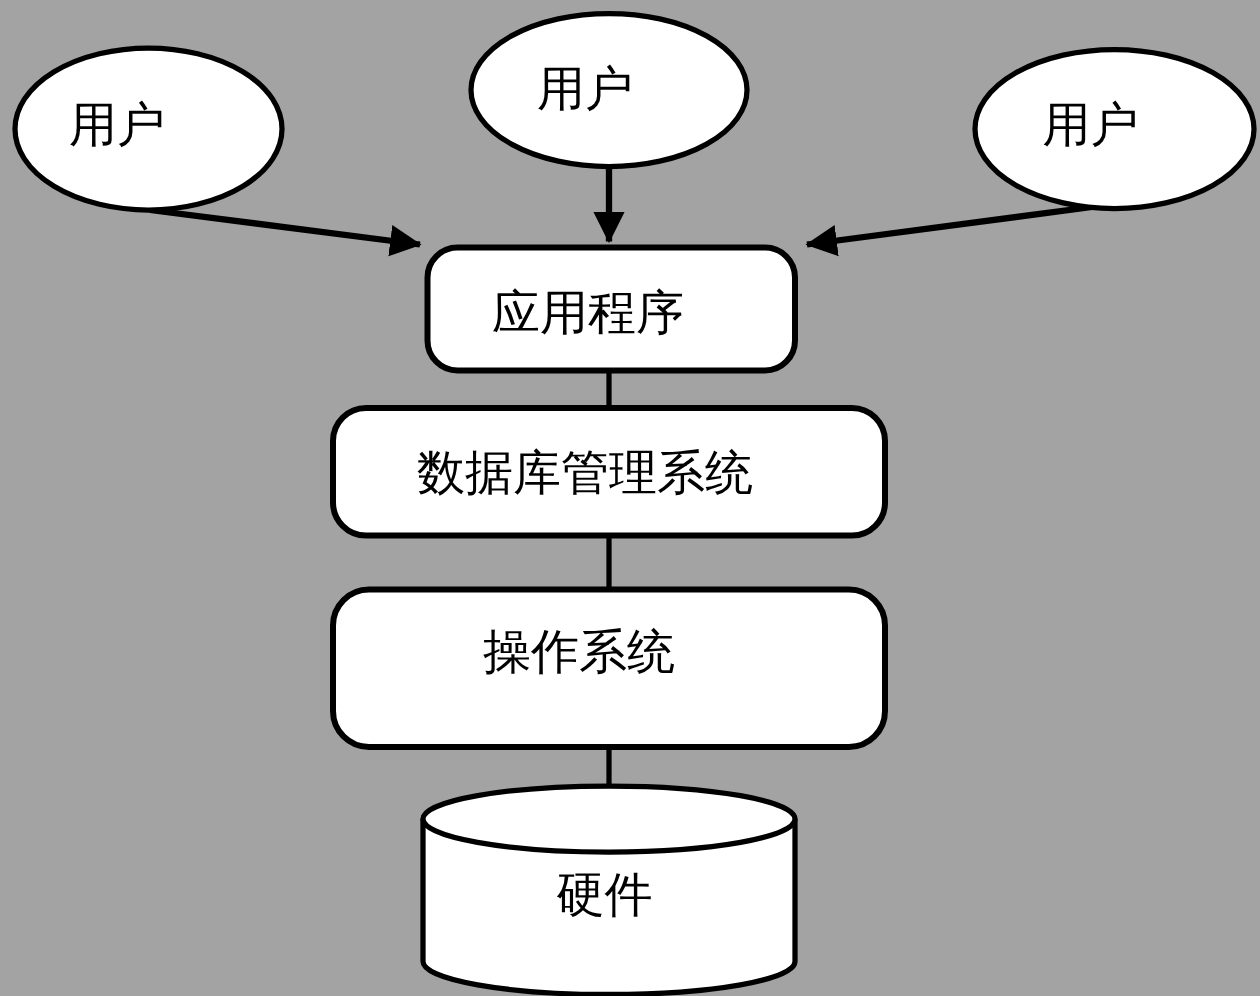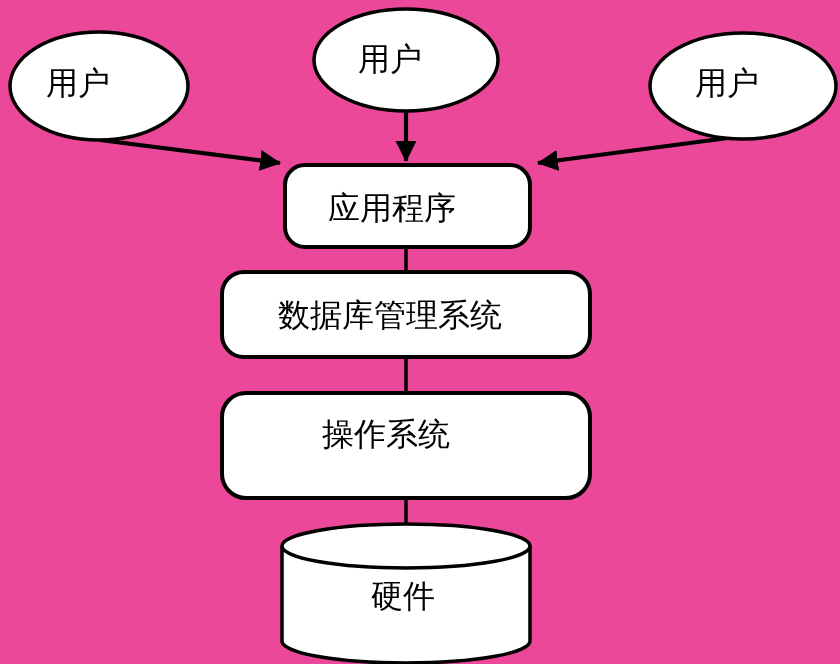--- a/index.html
+++ b/index.html
@@ -4,21 +4,21 @@
 <style>
   html, body {
     margin: 0;
     padding: 0;
     background: #ffffff;
   }
   .canvas-wrap {
     width: 840px;
     height: 664px;
     position: relative;
-    background: #ec4899;
+    background: #a3a3a3;
     overflow: hidden;
   }
   svg {
     display: block;
   }
   .shape {
     fill: #ffffff;
     stroke: #000000;
   }
   .edge {

